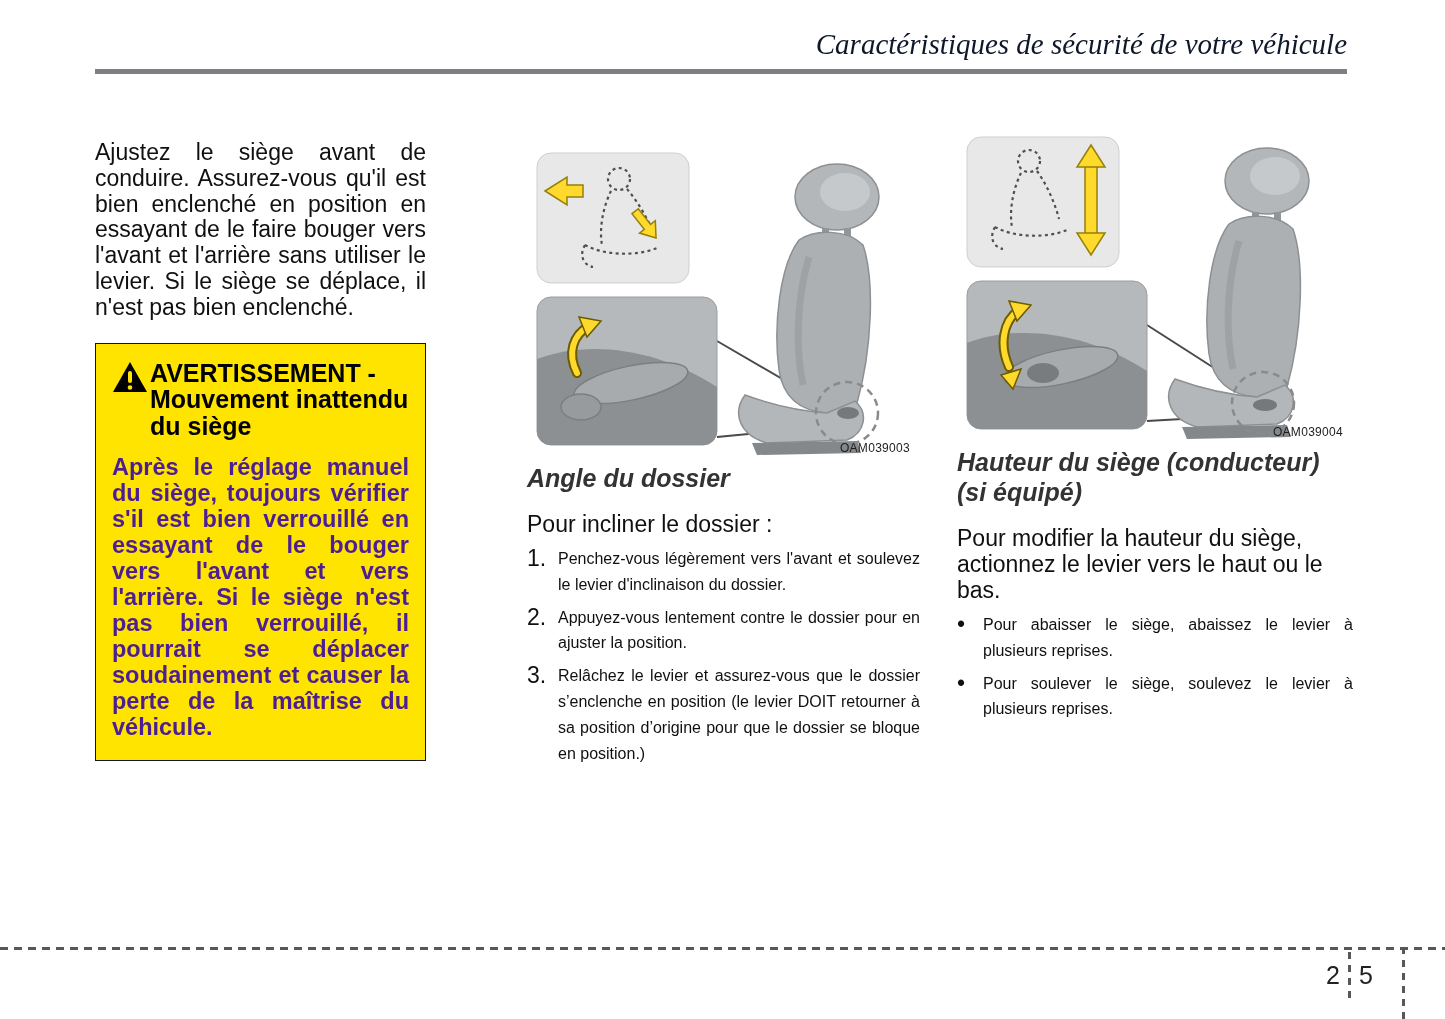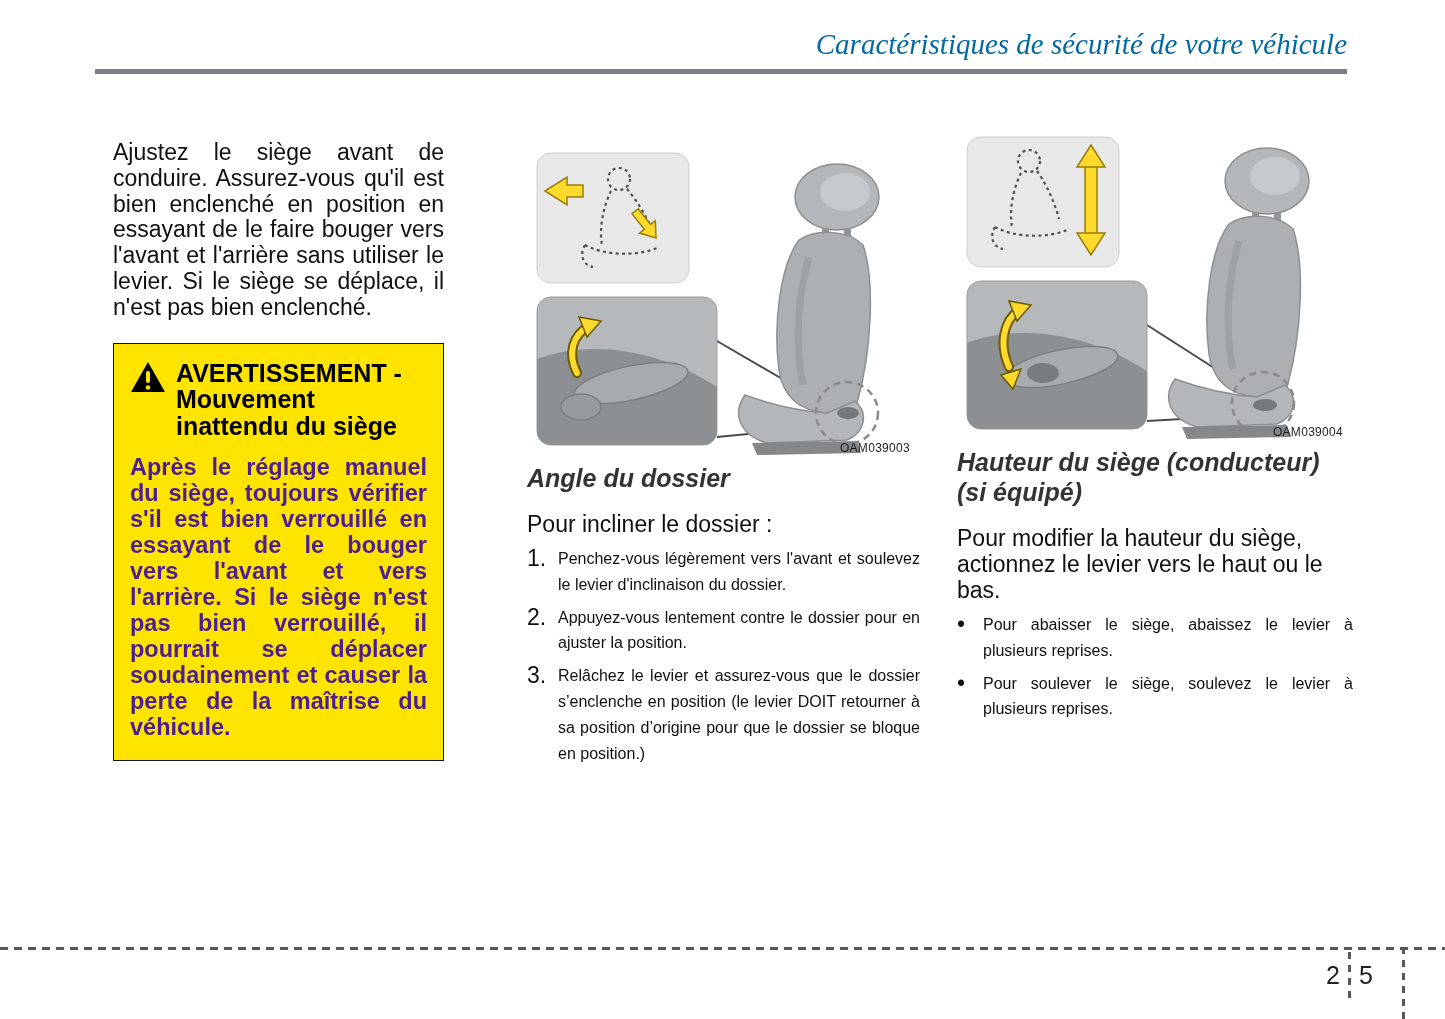--- a/index.html
+++ b/index.html
@@ -14,41 +14,41 @@
     color: #101010;
     overflow: hidden;
   }
   .header-title {
     position: absolute;
     top: 28px; left: 95px; width: 1252px;
     text-align: right;
     font-family: "Liberation Serif", serif;
     font-style: italic;
     font-size: 29px;
-    color: #0369a1;
+    color: #0f172a;
   }
   .header-rule {
     position: absolute;
     top: 69px; left: 95px; width: 1252px; height: 5px;
     background: #7f7f83;
   }
   .col { position: absolute; }
-  .col1 { left: 95px;  top: 140px; width: 331px; margin-left: 18px; }
+  .col1 { left: 95px;  top: 140px; width: 331px; }
   .col2 { left: 527px; top: 145px; width: 393px; }
   .col3 { left: 957px; top: 129px; width: 396px; }
 
   .body-text { font-size: 23px; line-height: 25.8px; text-align: justify; }
 
   .warning-box {
     margin-top: 22px;
     background: #ffe400;
     border: 1px solid #141414;
     padding: 16px 16px 20px 16px;
   }
-  .warn-head { display: flex; gap: 10px; }
+  .warn-head { display: flex; gap: 2px; }
   .warn-icon { flex: none; width: 36px; height: 32px; margin-top: 1px; }
   .warn-titles { font-weight: bold; font-size: 25px; line-height: 26.5px; color: #000; }
   .warn-body { margin-top: 15px; font-weight: bold; font-size: 23.5px; line-height: 26px; text-align: justify; color:#4c1d95; }
 
   .image-box { position: relative; width: 100%; height: 312px; background: #ffffff; }
   .image-label { position: absolute; right: 10px; bottom: 2px; font-size: 12px; color: #1d1d1d; letter-spacing: .3px; }
 
   .section-heading {
     margin-top: 6px;
     font-size: 25px; font-weight: bold; font-style: italic;

